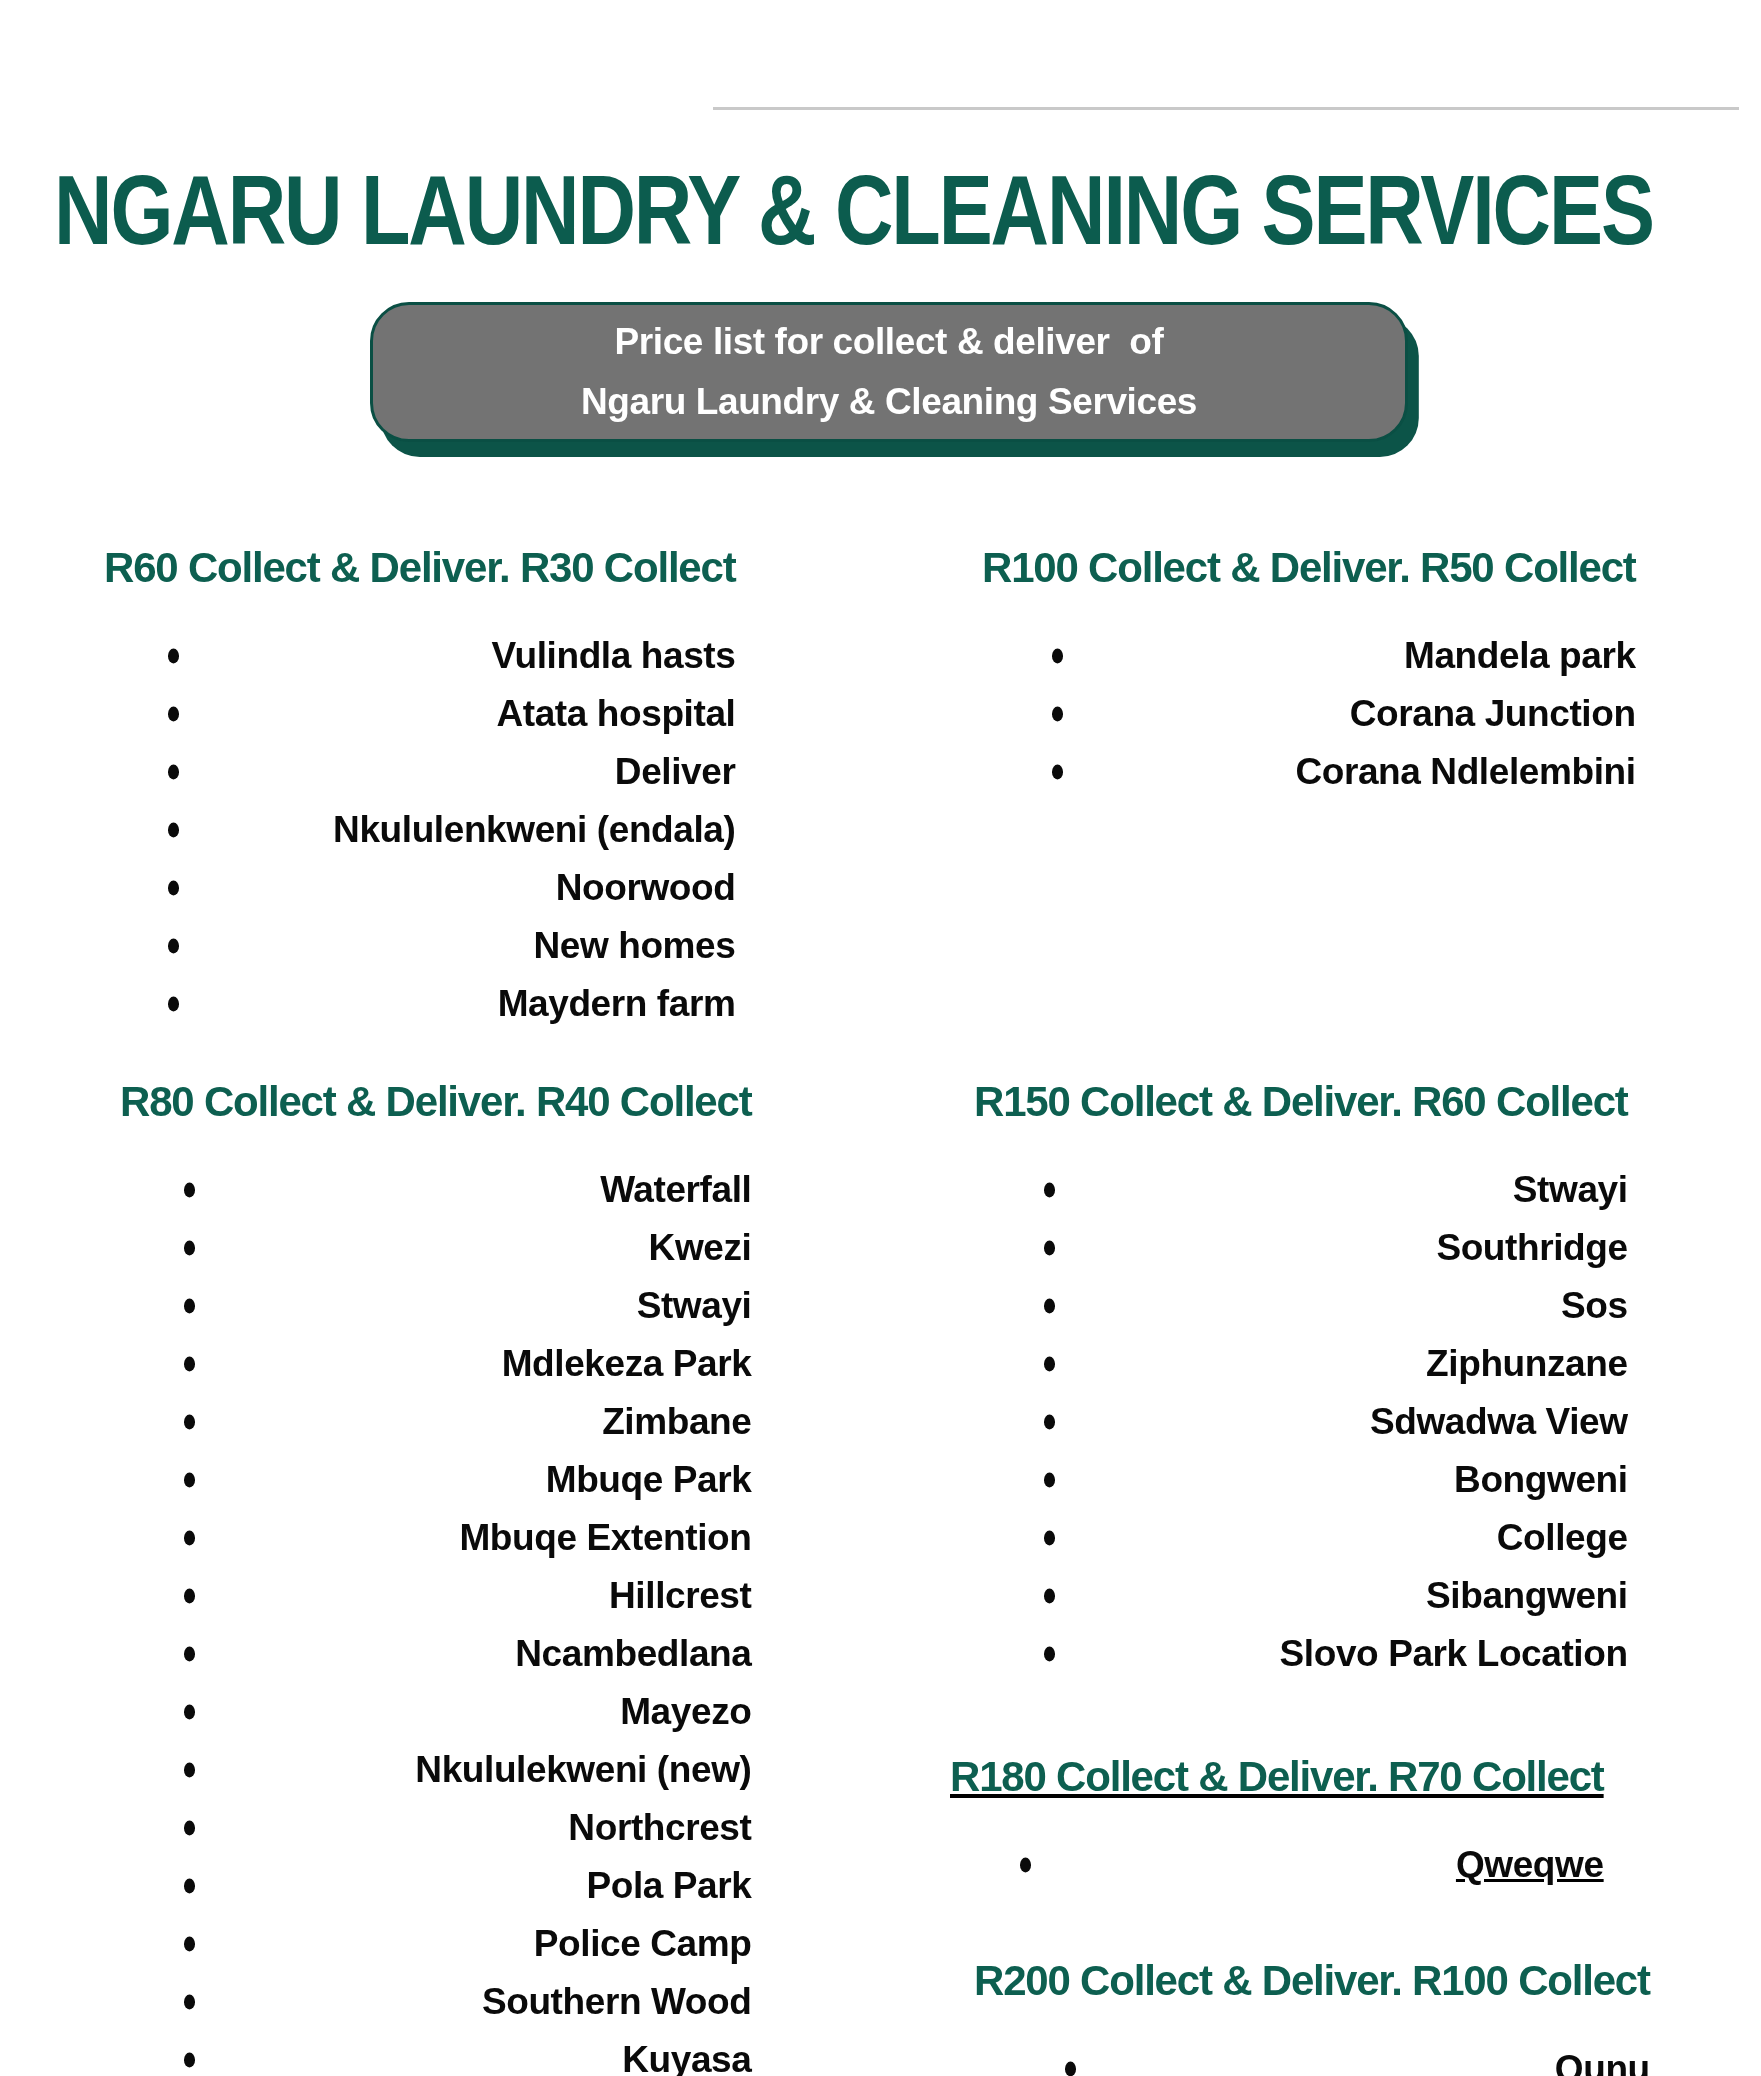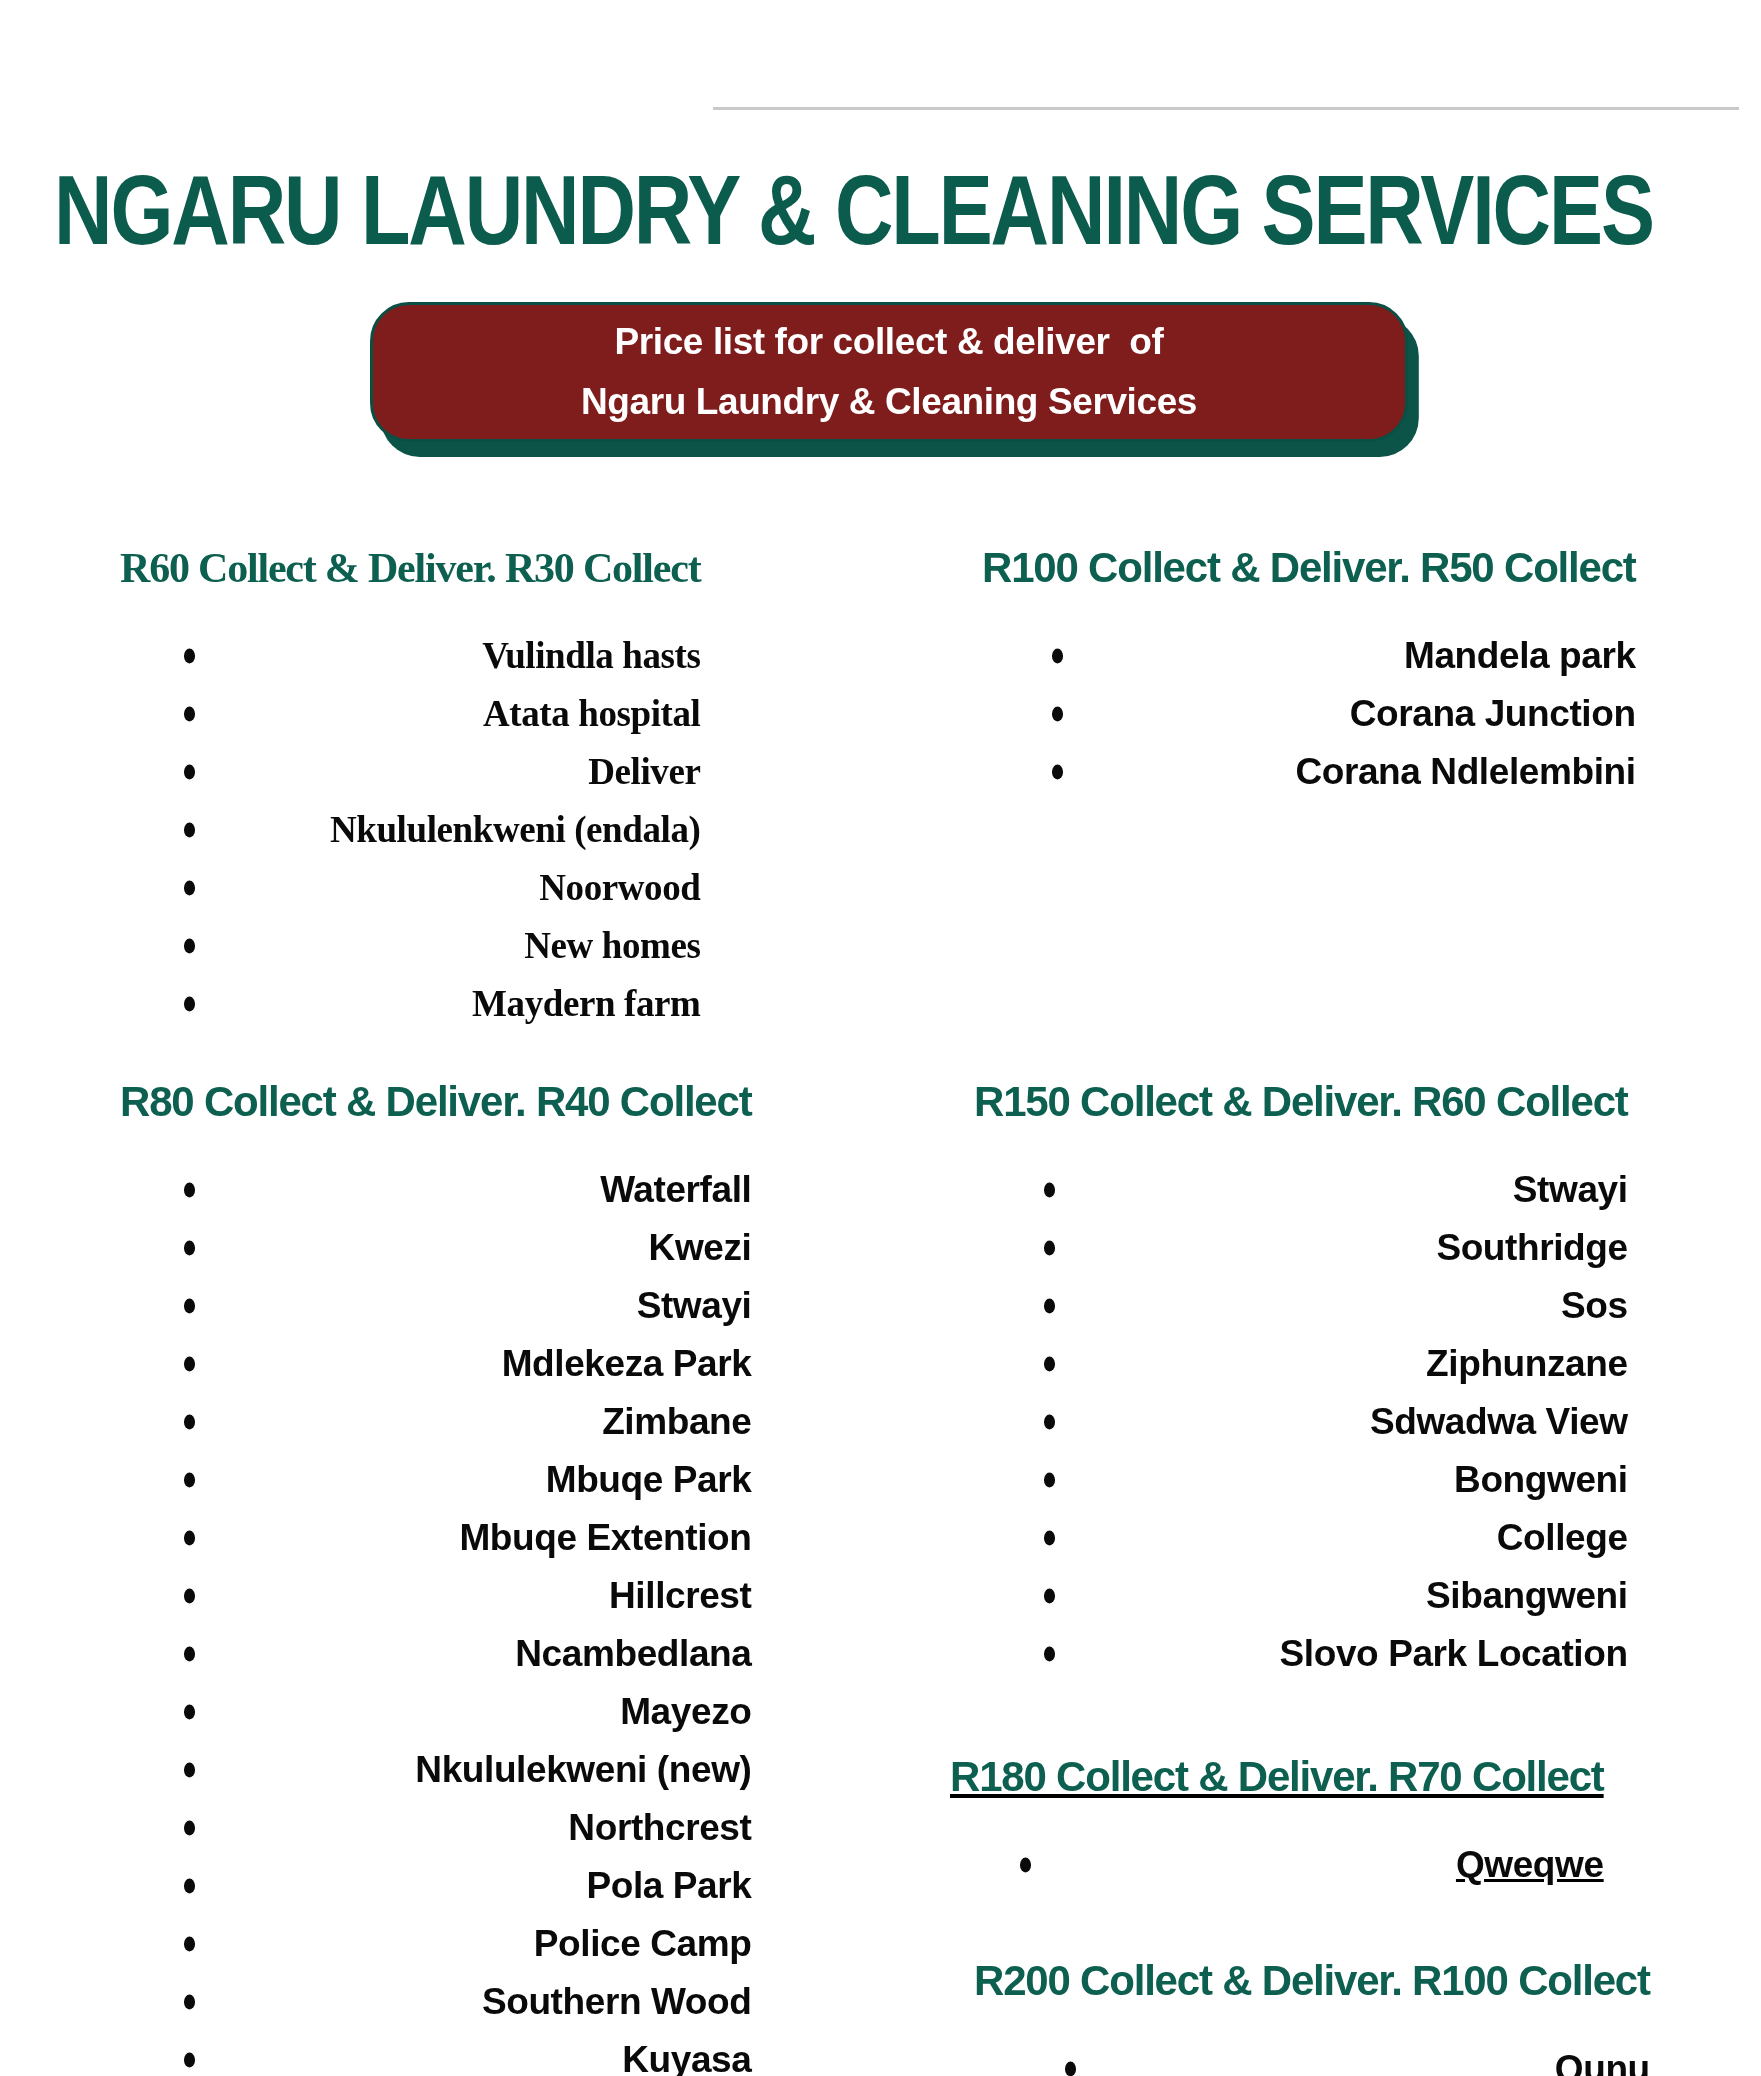--- a/index.html
+++ b/index.html
@@ -42,21 +42,21 @@
   }
 
   
   .banner {
     position: absolute;
     left: 370px;
     top: 302px;
     width: 1038px;
     height: 140px;
     box-sizing: border-box;
-    background: #7f1d1d;
+    background: #737373;
     border: 3.7px solid #0a4f44;
     border-radius: 39px;
     box-shadow: 10.8px 15px 0 #0c5448;
     display: flex;
     flex-direction: column;
     justify-content: center;
     align-items: center;
   }
   .banner-line {
     color: #ffffff;
@@ -102,21 +102,21 @@
     border-radius: 50%;
     background: #0a0a0a;
   }
   .col-left li  { padding-left: 104px; }
   .col-left li::before  { left: 64px; }
   .col-right li { padding-left: 106px; }
   .col-right li::before { left: 70px; }
   #sec-r200 li { padding-left: 127px; }
   #sec-r200 li::before { left: 91px; }
 
-  #sec-r60  { left: 120px;  top: 544px; font-family: Liberation Serif, serif; }
+  #sec-r60  { left: 104px;  top: 544px; }
   #sec-r100 { left: 974px; top: 544px; margin-left: 8px; }
   #sec-r80  { left: 120px;  top: 1078px; }
   #sec-r150 { left: 974px; top: 1078px; }
   #sec-r180 { left: 950px; top: 1753px; text-decoration: underline; }
   #sec-r200 { left: 974px; top: 1957px; }
 </style>
 </head>
 <body>
 
 <div class="page">

